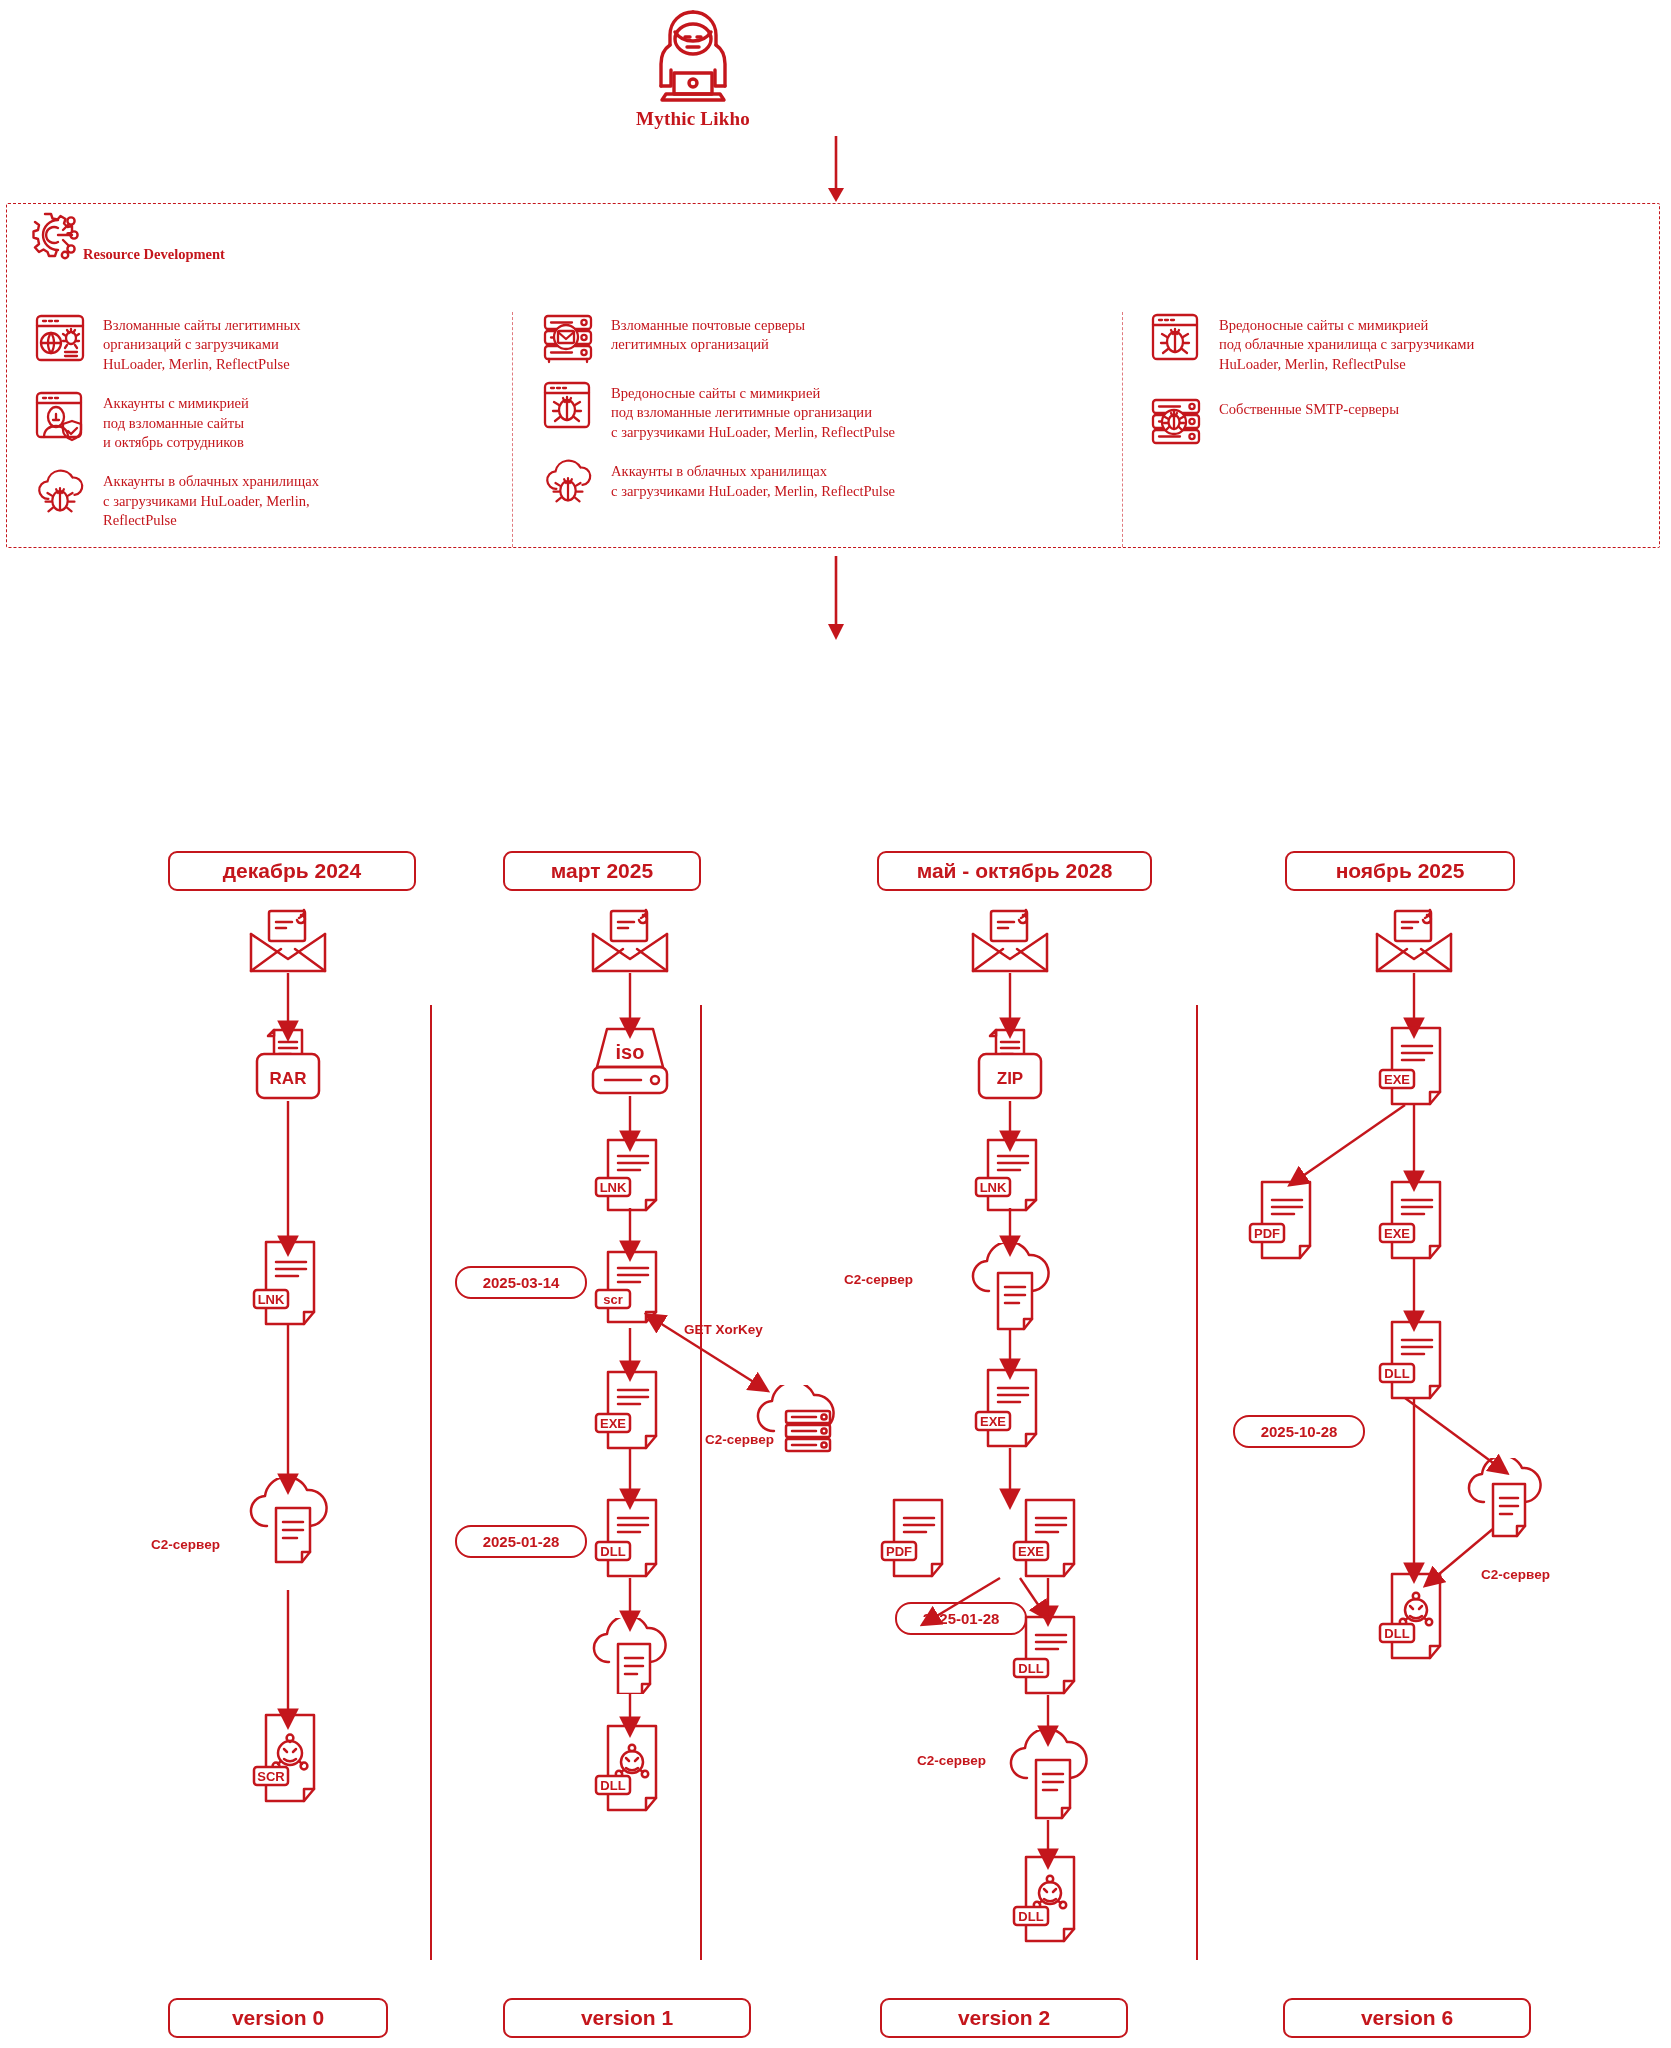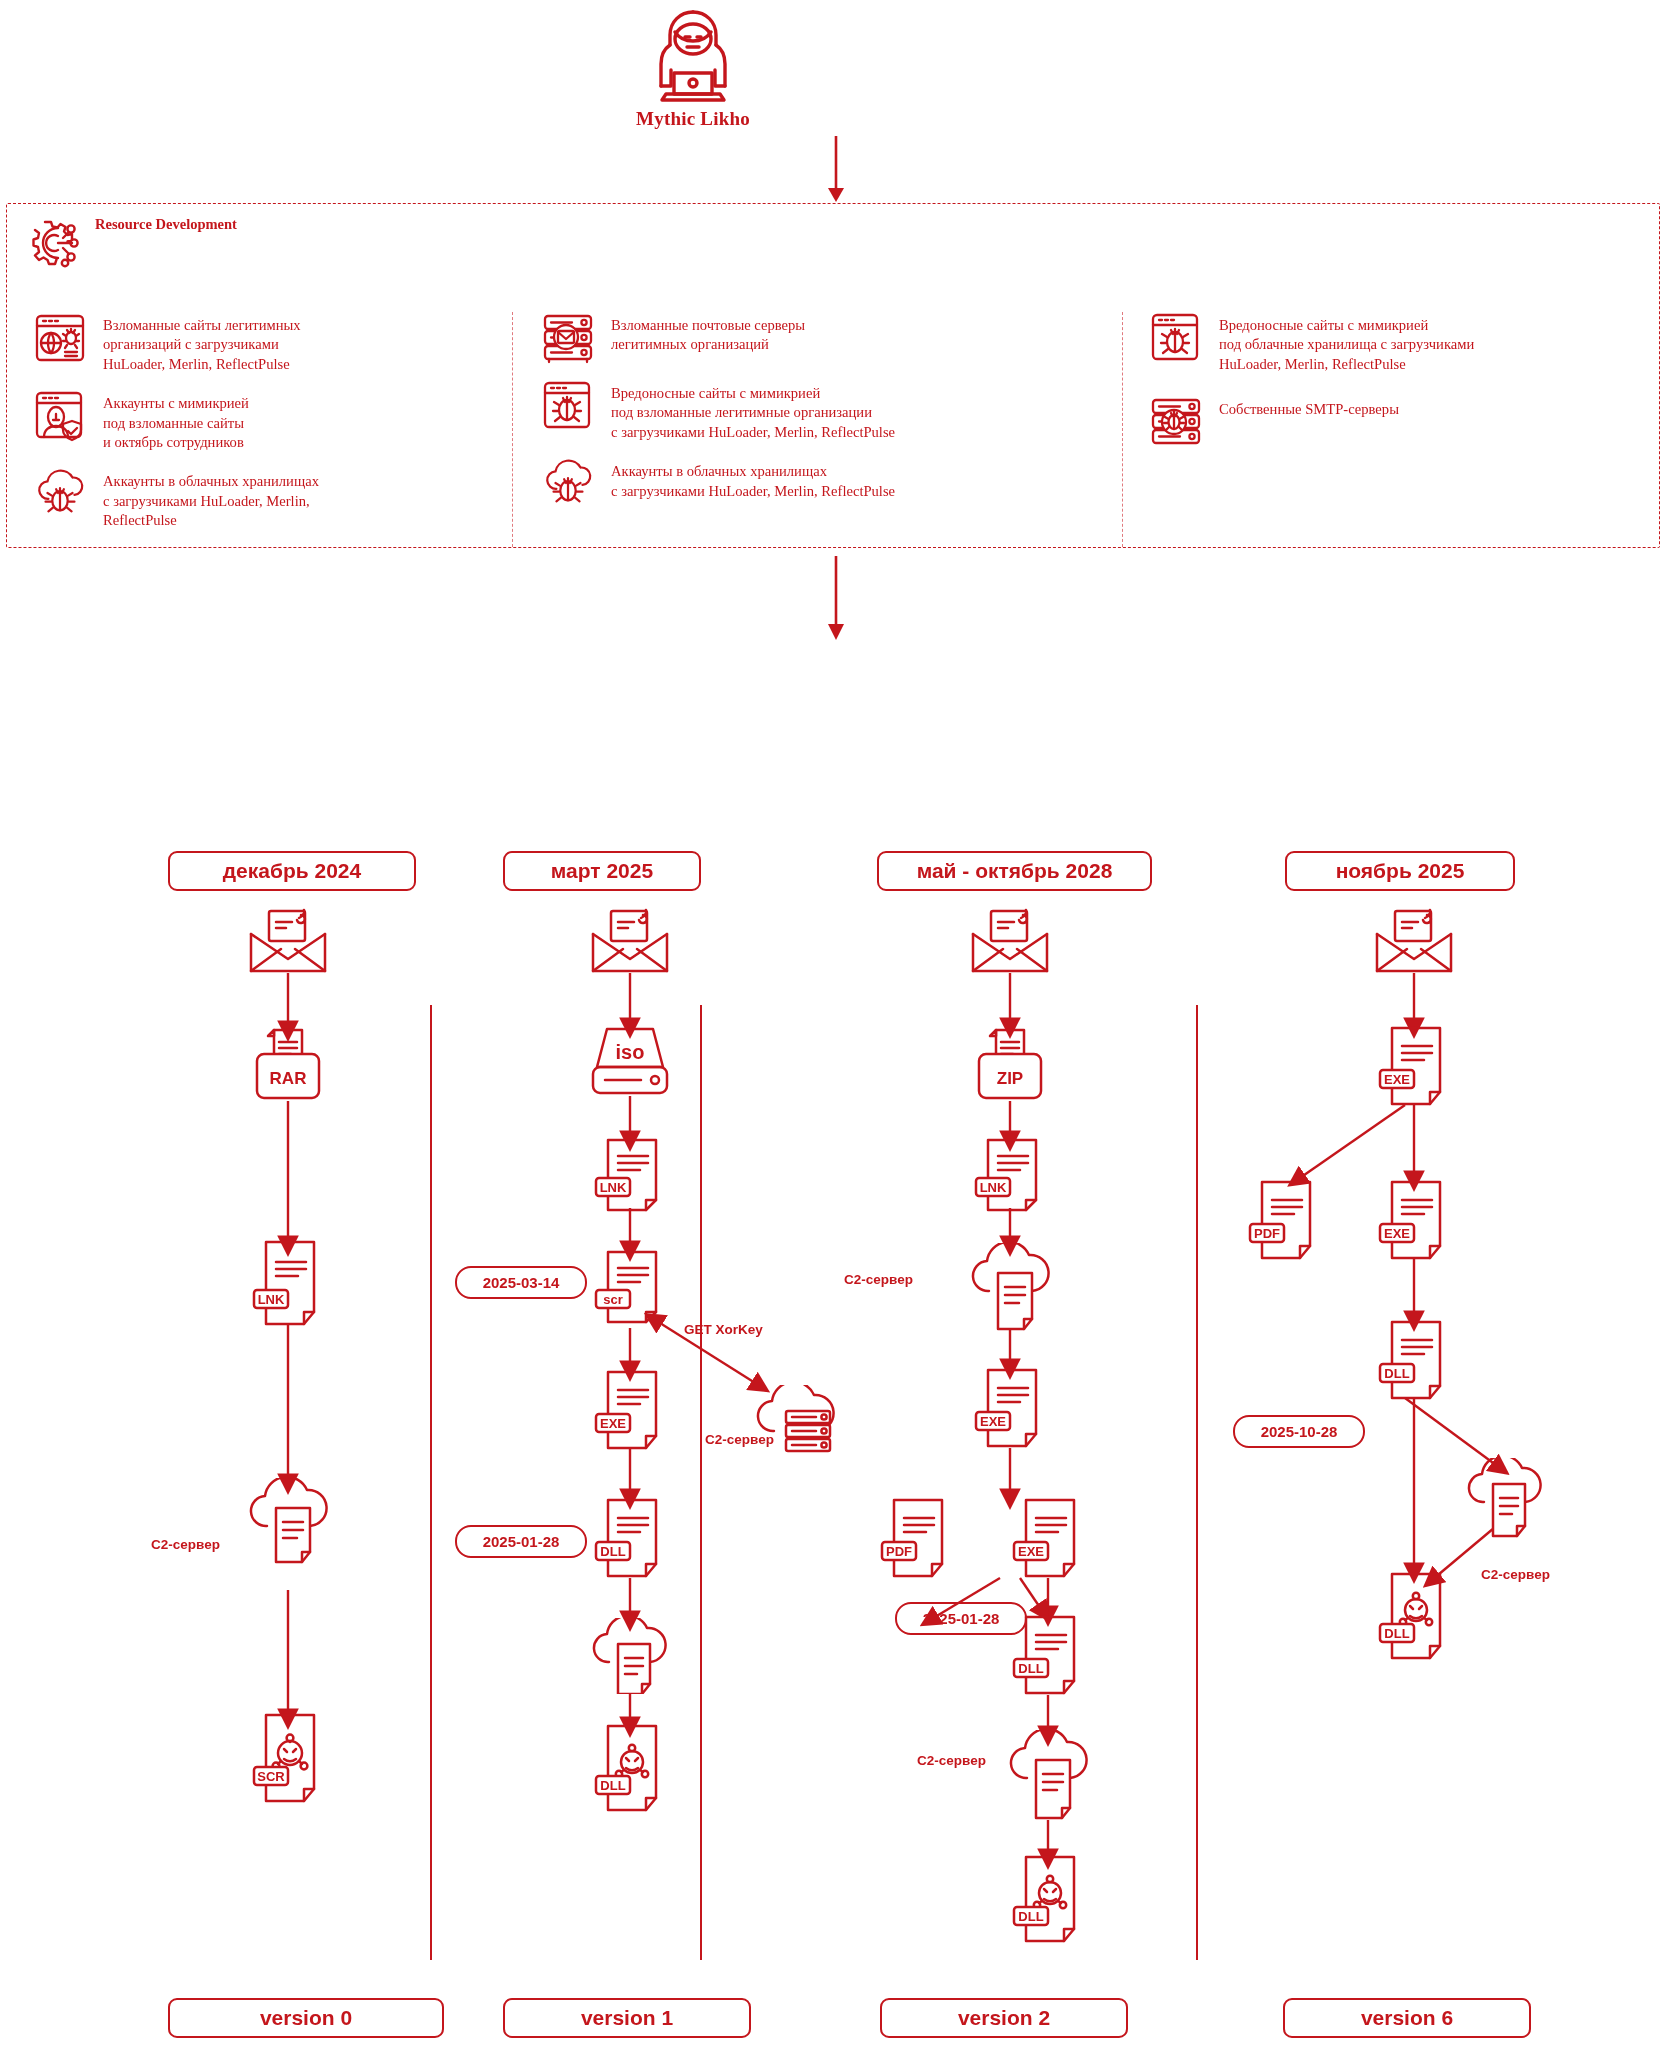--- a/index.html
+++ b/index.html
@@ -16,21 +16,21 @@
     font-size:19px;font-weight:bold;color:#c4161c;margin-top:2px;
     font-family:"Liberation Serif",serif;letter-spacing:.2px;
   }
   .actor-icon{display:inline-block;}
 
   
   #rd-panel{
     left:6px;top:203px;width:1654px;height:345px;
     border:1.6px dashed #c4161c;border-radius:2px;box-sizing:border-box;
   }
-  #rd-head{position:absolute;left:20px;top:12px;display:flex;align-items:flex-start;gap:12px;}
+  #rd-head{position:absolute;left:20px;top:4px;display:flex;align-items:flex-end;}
   #rd-head .rd-title{
     font-family:"Liberation Serif",serif;font-weight:bold;font-size:14.5px;
     line-height:1.22;color:#c4161c;
   }
   .rd-cols{position:absolute;left:0;top:108px;width:100%;display:flex;}
   .rd-col{position:relative;box-sizing:border-box;}
   .rd-col.c1{width:505px;padding-left:26px;}
   .rd-col.c2{width:610px;padding-left:28px;border-left:1.4px dashed #e07a7e;}
   .rd-col.c3{width:536px;padding-left:26px;border-left:1.4px dashed #e07a7e;}
   .rd-item{display:flex;align-items:flex-start;gap:16px;margin-bottom:16px;}
@@ -299,21 +299,21 @@
 <div class="pill period" style="left:503px;top:851px;width:198px;">
   <span>март 2025</span>
   </div>
 <div class="pill period" style="left:877px;top:851px;width:275px;">
   <span>май - октябрь 2028</span>
   </div>
 <div class="pill period" style="left:1285px;top:851px;width:230px;">
   <span>ноябрь 2025</span>
   </div>
 
-<div class="pill version" style="left:168px;top:1998px;width:276px;">
+<div class="pill version" style="left:168px;top:1998px;width:220px;">
   <span>version 0</span>
   </div>
 <div class="pill version" style="left:503px;top:1998px;width:248px;">
   <span>version 1</span>
   </div>
 <div class="pill version" style="left:880px;top:1998px;width:248px;">
   <span>version 2</span>
   </div>
 <div class="pill version" style="left:1283px;top:1998px;width:248px;">
   <span>version 6</span>

